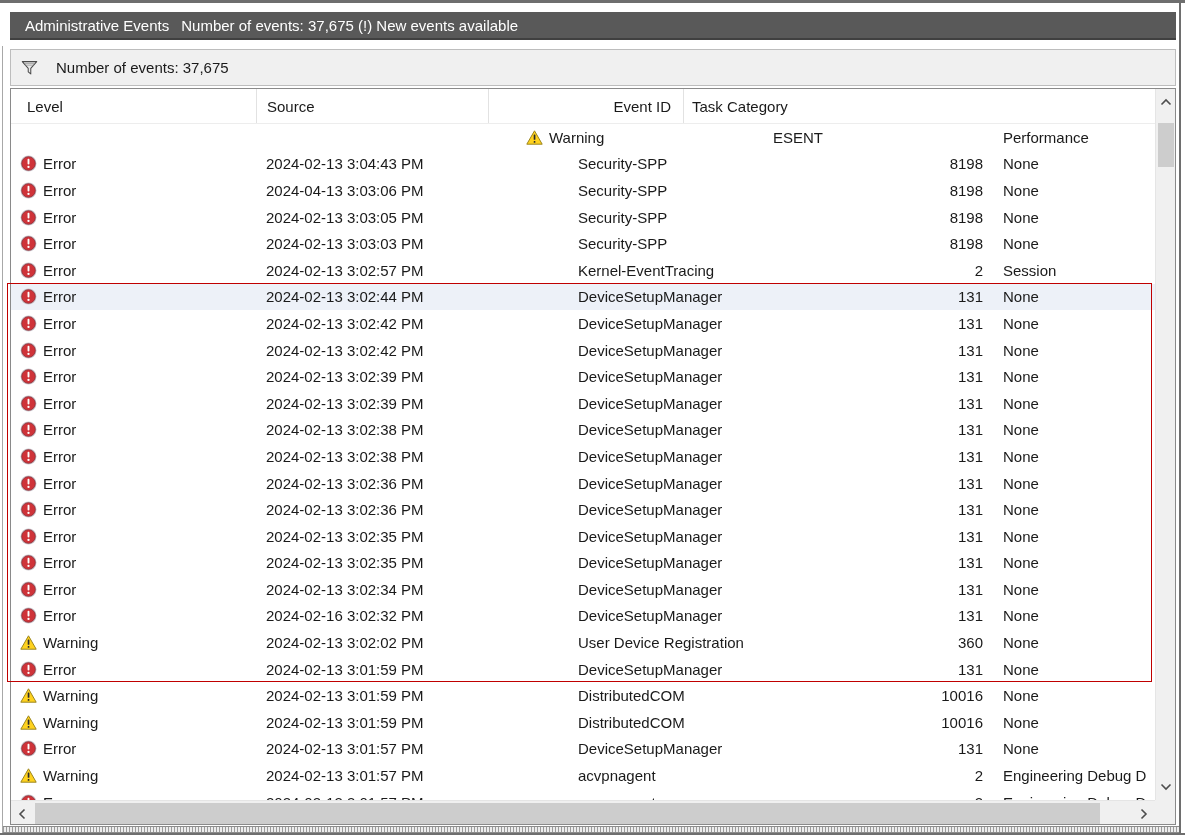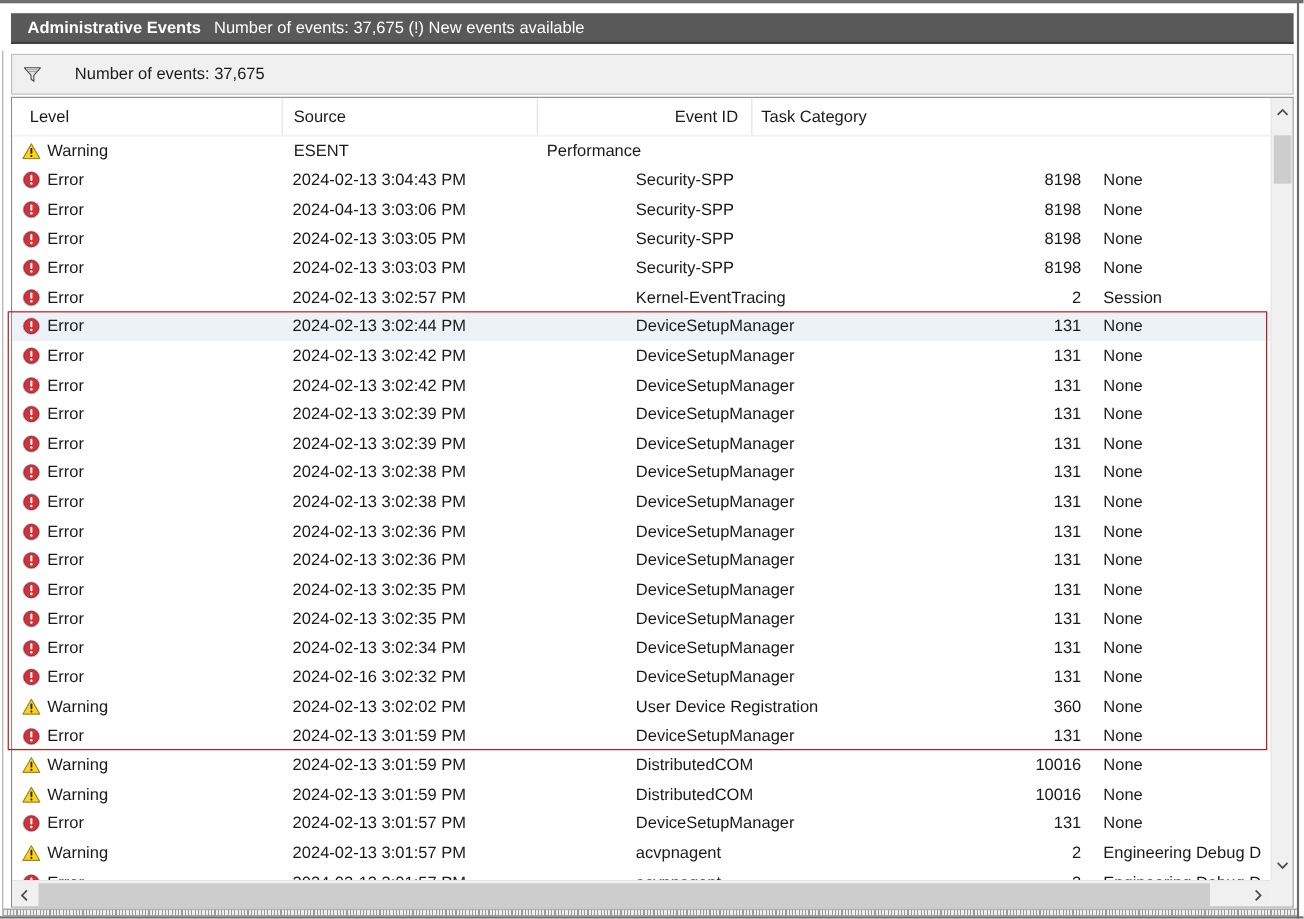--- a/index.html
+++ b/index.html
@@ -17,40 +17,40 @@
   .edge-right{left:1179px;top:0;width:2px;height:835px;background:#6e6e6e;}
   .edge-bottom{left:0;top:833px;width:1185px;height:2px;background:#6e6e6e;}
   .edge-left{left:2px;top:46px;width:1px;height:787px;background:#a8a8a8;}
   .bottom-texture{left:3px;top:826px;width:1176px;height:7px;
     border-top:1px solid #8c8c8c;border-bottom:1px solid #8c8c8c;
     background:repeating-linear-gradient(90deg,#9a9a9a 0 1px,#ededed 1px 3px);}
   
   .titlebar{left:10px;top:12px;width:1166px;height:28px;background:var(--titlebar-bg);
     border-bottom:2px solid #404040;color:var(--titlebar-text);display:flex;
     align-items:center;padding-left:15px;font-size:15px;}
-  .titlebar .t-main{font-weight:bold;}
+  .titlebar .t-main{font-weight:normal;}
   .titlebar .t-status{margin-left:12px;}
   
   .filterbar{left:10px;top:49px;width:1166px;height:37px;background:var(--filterbar-bg);
     border:1px solid #bdbdbd;display:flex;align-items:center;padding-left:10px;font-size:15px;}
-  .filterbar .f-label{margin-left:30px;}
+  .filterbar .f-label{margin-left:18px;}
   
   .pane{left:10px;top:88px;width:1166px;height:737px;background:#fff;
     border:1px solid var(--pane-border);overflow:hidden;}
   .thead{position:absolute;left:0;top:0;width:1144px;height:35px;display:flex;
     font-size:15px;background:#fff;border-bottom:1px solid #ededed;}
   .th{display:flex;align-items:center;height:100%;border-right:1px solid #e2e2e2;
     padding-left:10px;white-space:nowrap;overflow:hidden;}
   .th.c0{width:246px;padding-left:16px;}
   .th.c1{width:311px;}
   .th.c2{width:232px;}
   .th.c3{width:195px;justify-content:flex-end;padding-right:12px;}
   .th.c4{width:160px;border-right:none;padding-left:8px;}
   .rows{position:absolute;left:0;top:35px;width:1144px;height:676px;overflow:hidden;}
-  .row{display:flex;height:26.6px;align-items:center;font-size:15px;}
+  .row{display:flex;height:26.6px;align-items:center;font-size:15px;justify-content:flex-end;}
   .row.selected{background:var(--selected-row-bg);}
   .cell{white-space:nowrap;overflow:hidden;height:100%;display:flex;align-items:center;}
   .c-level{width:246px;padding-left:9px;}
   .c-level .lvl-text{margin-left:6px;}
   .c-date{width:311px;padding-left:9px;}
   .c-source{width:232px;padding-left:10px;}
   .c-id{width:195px;justify-content:flex-end;padding-right:12px;}
   .c-cat{width:160px;padding-left:8px;}
   .icon{width:17px;height:17px;display:inline-flex;align-items:center;justify-content:center;flex:none;}
   

